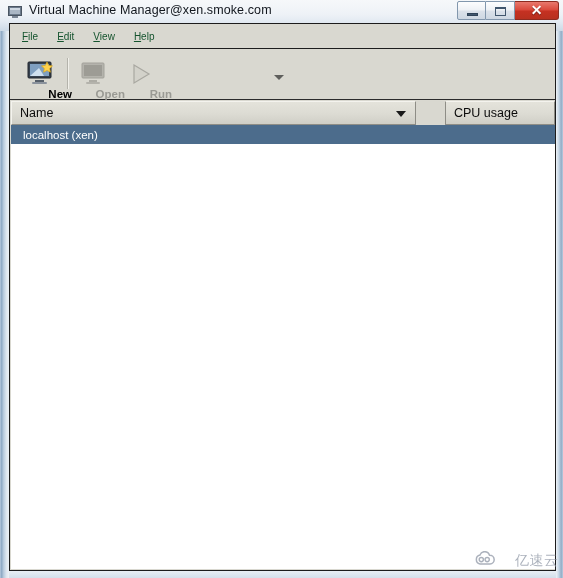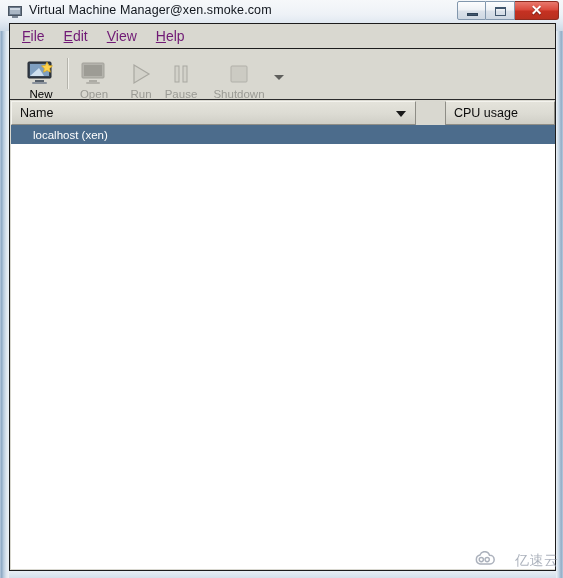--- a/index.html
+++ b/index.html
@@ -141,43 +141,44 @@
     width: 545px;
     height: 25px;
     background: #d9d8d0;
     border-bottom: 1px solid #1d1d1d;
     box-sizing: border-box;
     display: flex;
     align-items: center;
     padding-left: 12px;
   }
   .menuitem {
-    font-size: 14px;
-    color: #701a75;
+    font-size: 10px;
+    color: #14532d;
     margin-right: 19px;
     white-space: nowrap;
   }
   .menuitem u { text-decoration: underline; }
 
   
   .toolbar {
     position: absolute;
     left: 0; top: 26px;
     width: 545px;
     height: 50px;
     background: #d9d8d0;
     border-bottom: 1px solid #2b2b2b;
     box-sizing: border-box;
   }
   .tbitem {
     position: absolute;
     top: 8px;
     width: 62px;
     height: 44px;
-    text-align: center;
+    text-align: right;
+    font-weight: bold;
   }
   .tbicon {
     height: 27px;
     margin-top: 2px;
     display: flex;
     align-items: center;
     justify-content: center;
   }
   .tblabel {
     font-size: 11.5px;
@@ -251,21 +252,21 @@
   .row-selected {
     width: 544px;
     height: 19px;
     background: #4c6c8c;
     display: flex;
     align-items: center;
   }
   .row-selected .cell {
     font-size: 11.5px;
     color: #ffffff;
-    padding-left: 22px;
+    padding-left: 12px;
     white-space: nowrap;
   }
 
   
   .bottomstrip {
     position: absolute;
     left: 9px;
     top: 571px;
     width: 547px;
     height: 7px;
@@ -366,38 +367,21 @@
             <svg width="26" height="24" viewBox="0 0 26 24">
               <rect x="1" y="1" width="22" height="15" rx="1" fill="#b4b3ac" stroke="#a3a29b"></rect>
               <rect x="3" y="3" width="18" height="11" fill="#9d9c95"></rect>
               <rect x="8" y="18" width="8" height="2" fill="#adaca5"></rect>
               <rect x="5" y="20" width="14" height="2" rx="1" fill="#b4b3ac"></rect>
             </svg>
           </div>
           <div class="tblabel">Open</div>
         </div>
 
-        <div class="tbitem disabled" style="left:140px;">
-          <div class="tbicon">
-            <svg width="22" height="22" viewBox="0 0 22 22">
-              <rect x="5" y="3" width="4" height="16" fill="#d3d2ca" stroke="#a9a8a1"></rect>
-              <rect x="13" y="3" width="4" height="16" fill="#d3d2ca" stroke="#a9a8a1"></rect>
-            </svg>
-          </div>
-          <div class="tblabel">Pause</div>
-        </div>
-
-        <div class="tbitem disabled" style="left:190px; width:78px;">
-          <div class="tbicon">
-            <svg width="20" height="20" viewBox="0 0 20 20">
-              <rect x="2" y="2" width="16" height="16" rx="1" fill="#cccbc3" stroke="#b1b0a9"></rect>
-            </svg>
-          </div>
-          <div class="tblabel">Shutdown</div>
-        </div>
+
 
         <div class="tb-caret"></div>
       </div>
 
       <div class="listhdr">
         <div class="col name">
           <span class="lbl">Name</span>
           <span class="sort-caret"></span>
         </div>
         <div class="col cpu">

